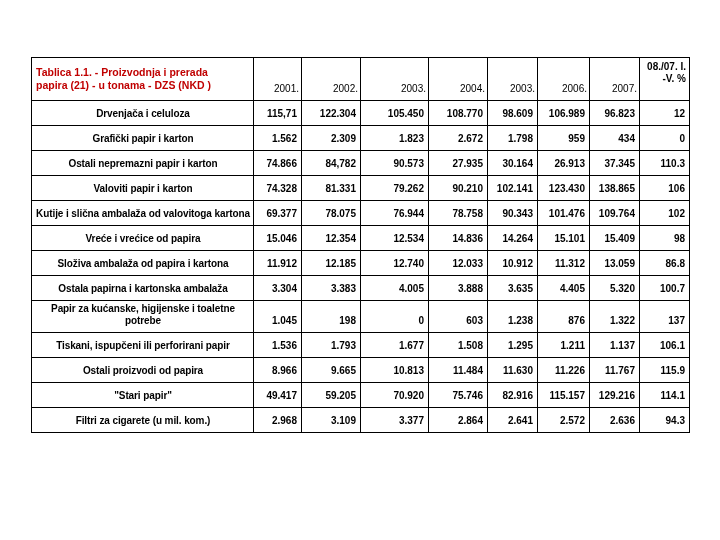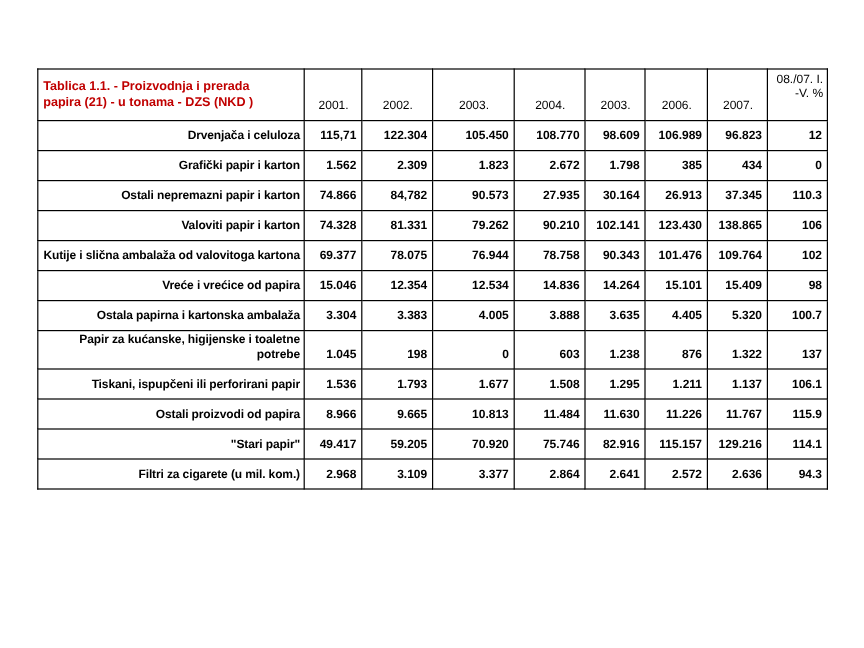--- a/index.html
+++ b/index.html
@@ -36,33 +36,33 @@
     vertical-align: middle;
     text-align: left;
     color: #c00000;
     font-weight: bold;
     font-size: 10.5px;
     line-height: 13px;
     padding: 2px 4px 2px 4px;
   }
   th.year-head {
     vertical-align: bottom;
-    text-align: center;
+    text-align: right;
     font-weight: normal;
     padding: 2px 2px 5px 3px;
   }
   th.pct-head {
     vertical-align: top;
     text-align: right;
-    font-weight: normal;
+    font-weight: bold;
     padding: 3px 3px 2px 2px;
   }
   tbody tr { height: 25px; }
   td.row-label {
-    text-align: right;
+    text-align: center;
     font-weight: bold;
     vertical-align: bottom;
     padding: 2px 3px 5px 4px;
     letter-spacing: -0.1px;
   }
   td.num {
     text-align: right;
     font-weight: bold;
     vertical-align: bottom;
     padding: 2px 4px 5px 2px;
@@ -123,21 +123,21 @@
           <td class="num">96.823</td>
           <td class="num">12</td>
         </tr>
         <tr>
           <td class="row-label">Grafički papir i karton</td>
           <td class="num">1.562</td>
           <td class="num">2.309</td>
           <td class="num">1.823</td>
           <td class="num">2.672</td>
           <td class="num">1.798</td>
-          <td class="num">385</td>
+          <td class="num">959</td>
           <td class="num">434</td>
           <td class="num">0</td>
         </tr>
         <tr>
           <td class="row-label">Ostali nepremazni papir i karton</td>
           <td class="num">74.866</td>
           <td class="num">84,782</td>
           <td class="num">90.573</td>
           <td class="num">27.935</td>
           <td class="num">30.164</td>
@@ -172,20 +172,31 @@
           <td class="num">15.046</td>
           <td class="num">12.354</td>
           <td class="num">12.534</td>
           <td class="num">14.836</td>
           <td class="num">14.264</td>
           <td class="num">15.101</td>
           <td class="num">15.409</td>
           <td class="num">98</td>
         </tr>
         <tr>
+          <td class="row-label">Složiva ambalaža od papira i kartona</td>
+          <td class="num">11.912</td>
+          <td class="num">12.185</td>
+          <td class="num">12.740</td>
+          <td class="num">12.033</td>
+          <td class="num">10.912</td>
+          <td class="num">11.312</td>
+          <td class="num">13.059</td>
+          <td class="num">86.8</td>
+        </tr>
+        <tr>
           <td class="row-label">Ostala papirna i kartonska ambalaža</td>
           <td class="num">3.304</td>
           <td class="num">3.383</td>
           <td class="num">4.005</td>
           <td class="num">3.888</td>
           <td class="num">3.635</td>
           <td class="num">4.405</td>
           <td class="num">5.320</td>
           <td class="num">100.7</td>
         </tr>

